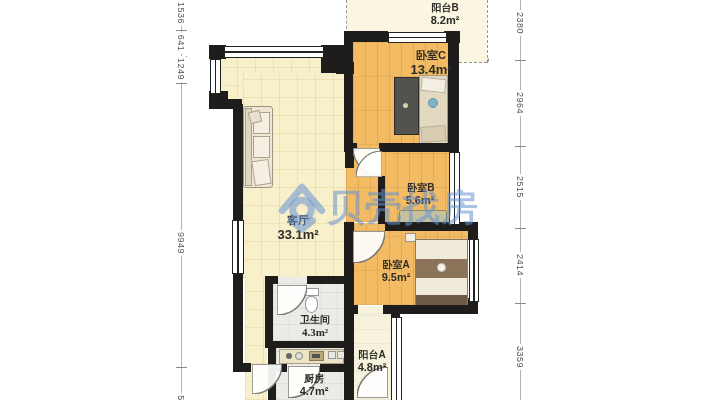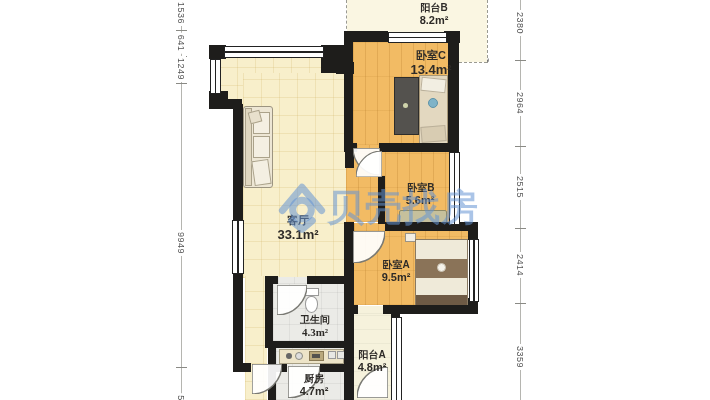--- a/index.html
+++ b/index.html
@@ -212,21 +212,21 @@
     <div class="ar">4.3m²</div>
   </div>
   <div class="rlabel" style="left:314px;top:373px;">
     <div class="nm">厨房</div>
     <div class="ar">4.7m²</div>
   </div>
   <div class="rlabel" style="left:372px;top:349px;">
     <div class="nm">阳台A</div>
     <div class="ar">4.8m²</div>
   </div>
-  <div class="rlabel" style="left:434px;top:2px;">
+  <div class="rlabel" style="left:445px;top:2px;">
     <div class="nm">阳台B</div>
     <div class="ar">8.2m²</div>
   </div>
 
   <div class="abs wm" style="left:274px;top:174px;width:56px;height:60px;">
     <svg viewBox="0 0 60 60" width="56" height="60">
       <g fill="none" stroke="rgba(100,148,212,0.55)" stroke-width="7.5" stroke-linecap="round" stroke-linejoin="round">
         <path d="M9 37 L30 12 L51 37"></path>
         <circle cx="30" cy="36" r="10"></circle>
         <path d="M19 48 L30 57 L41 48"></path>

